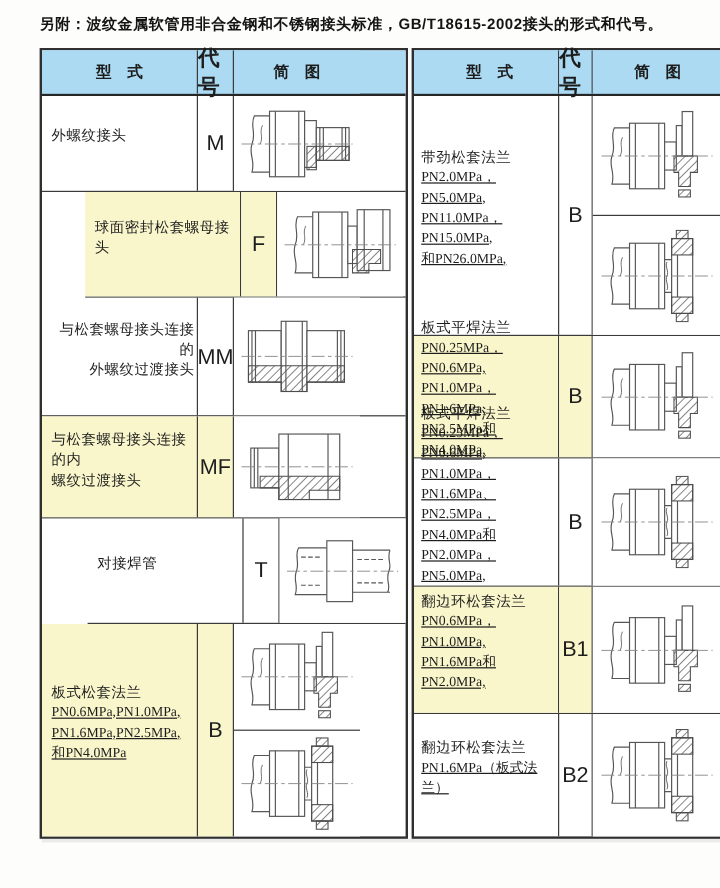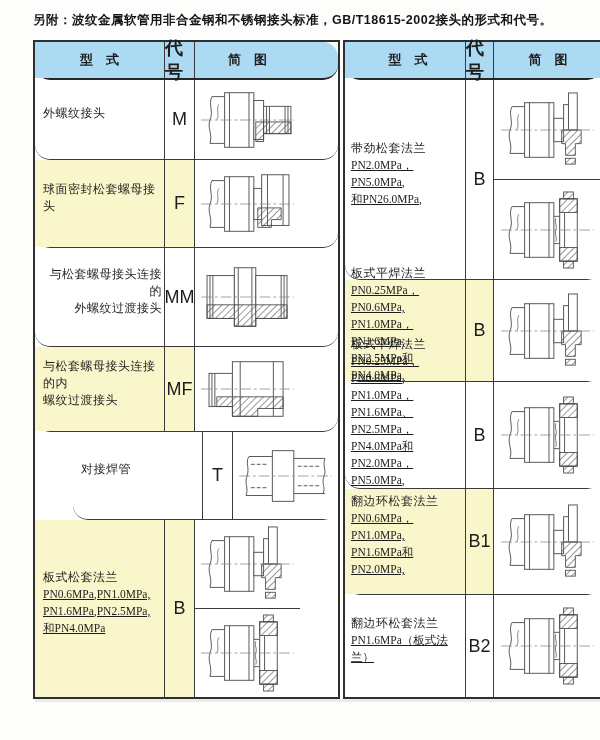--- a/index.html
+++ b/index.html
@@ -10,21 +10,21 @@
   }
   .doc-title{
     position:absolute;left:33px;top:12px;width:540px;
     font-size:12.5px;font-weight:bold;letter-spacing:0.5px;color:#141414;
   }
   .tables{
     position:absolute;left:33px;top:40px;display:flex;gap:3px;
     box-shadow:2px 3px 0 rgba(0,0,0,0.07);
   }
   .half{border:2px solid var(--border);background:#fff;}
-  .row{display:flex;border-bottom:1px solid #3a3a3a;box-sizing:border-box;border-radius:15px;}
+  .row{display:flex;border-bottom:1px solid #3a3a3a;box-sizing:border-box;}
   .row:last-child{border-bottom:none;}
   .header-row{
     background:var(--header-bg);height:38px;border-bottom:2px solid #262626;
     font-weight:bold;font-size:13px;
   }
   .cell{box-sizing:border-box;border-right:1px solid #3a3a3a;position:relative;}
   .cell:last-child{border-right:none;}
   .c-type{width:130px;display:flex;flex-direction:column;justify-content:center;
     padding:4px 2px 16px 8px;}
   .c-code{width:30px;display:flex;align-items:center;justify-content:center;
@@ -185,21 +185,21 @@
     <div class="cell c-code">M</div>
     <div class="cell c-sketch">
           <div class="sub-sk" style="height: 79px;">
             <svg viewBox="0 0 100 80" class="sk">
               <use href="#sym-male-thread-fitting"></use>
             </svg>
           </div>
         </div>
   </div>
 
-  <div class="row hl" style="height: 88px;">
+  <div class="row hl" style="height: 88px; margin-left: 36px;">
     <div class="cell c-type">
           <div class="tline cjk">球面密封松套螺母接头</div>
         </div>
     <div class="cell c-code">F</div>
     <div class="cell c-sketch">
           <div class="sub-sk" style="height: 87px;">
             <svg viewBox="0 0 100 80" class="sk">
               <use href="#sym-union-nut-fitting"></use>
             </svg>
           </div>
@@ -276,20 +276,21 @@
   <div class="row header-row">
     <div class="cell c-type">型　式</div>
     <div class="cell c-code">代号</div>
     <div class="cell c-sketch">简　图</div>
   </div>
 
   <div class="row" style="height: 200px;">
     <div class="cell c-type">
           <div class="tline cjk">带劲松套法兰</div>
           <div class="tline num">PN2.0MPa，PN5.0MPa,</div>
+          <div class="tline num">PN11.0MPa，PN15.0MPa,</div>
           <div class="tline num">和PN26.0MPa,</div>
         </div>
     <div class="cell c-code">B</div>
     <div class="cell c-sketch">
           <div class="sub-sk divided" style="height: 94px;">
             <svg viewBox="0 0 100 80" class="sk">
               <use href="#sym-plate-flange-section"></use>
             </svg>
           </div>
           <div class="sub-sk" style="height: 105px;">

